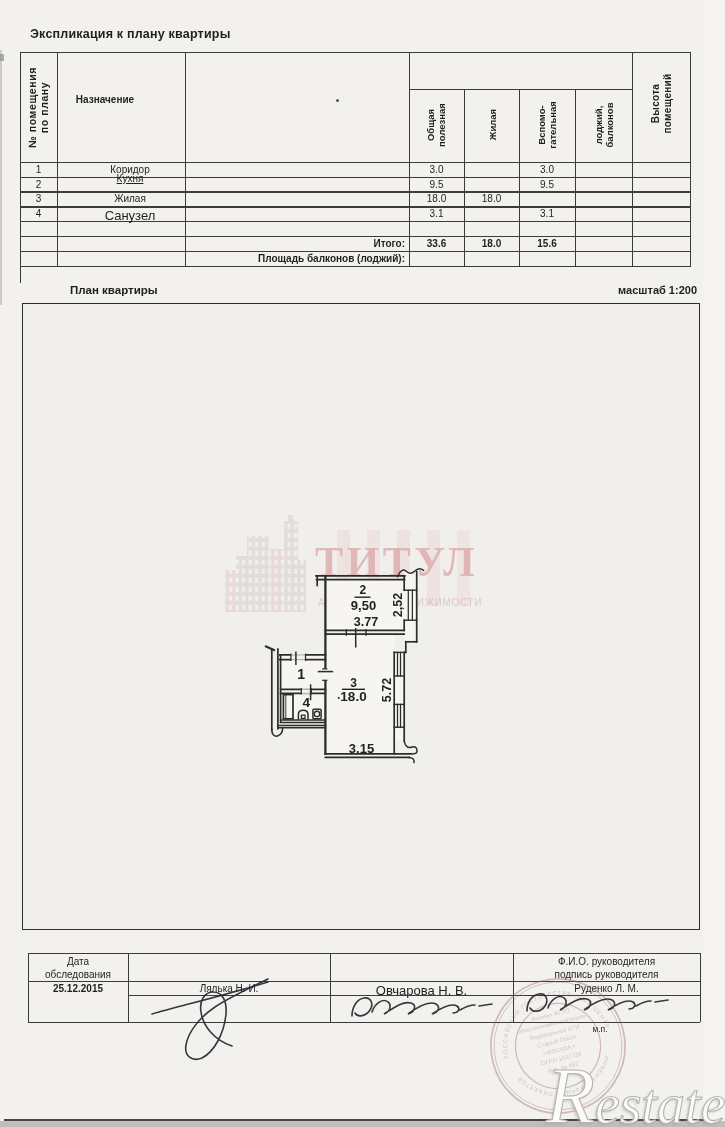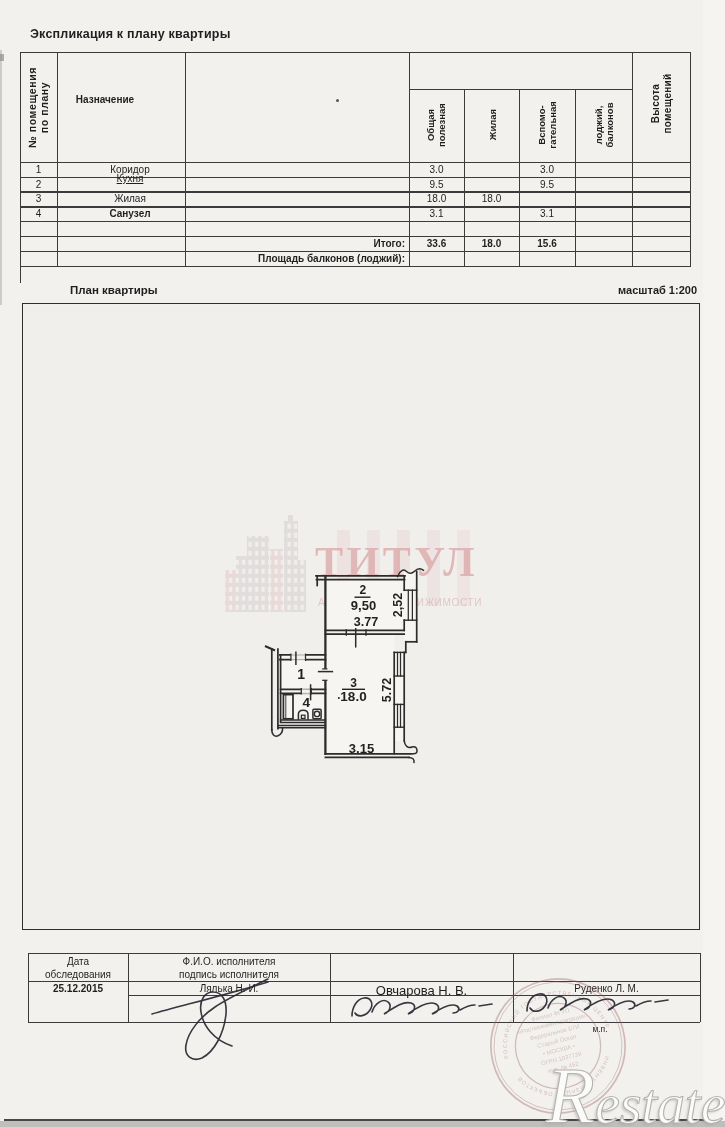--- a/index.html
+++ b/index.html
@@ -59,21 +59,21 @@
 <div class="t c" style="left:66px;top:173px;width:128px;font-size:10px;text-decoration:underline;">Кухня</div>
 <div class="t c" style="left:409px;top:178.7px;width:55px;font-size:10px;">9.5</div>
 <div class="t c" style="left:519px;top:178.7px;width:56px;font-size:10px;">9.5</div>
 
 <div class="t c" style="left:20px;top:193.4px;width:37px;font-size:10px;">3</div>
 <div class="t c" style="left:66px;top:193.4px;width:128px;font-size:10px;">Жилая</div>
 <div class="t c" style="left:409px;top:193.4px;width:55px;font-size:10px;">18.0</div>
 <div class="t c" style="left:464px;top:193.4px;width:55px;font-size:10px;">18.0</div>
 
 <div class="t c" style="left:20px;top:208.2px;width:37px;font-size:10px;">4</div>
-<div class="t c" style="left:66px;top:208.2px;width:128px;font-size:10px;font-weight:bold;">Санузел</div>
+<div class="t c" style="left:66px;top:208.2px;width:128px;font-size:13px;">Санузел</div>
 <div class="t c" style="left:409px;top:208.2px;width:55px;font-size:10px;">3.1</div>
 <div class="t c" style="left:519px;top:208.2px;width:56px;font-size:10px;">3.1</div>
 
 <div class="t b" style="left:300px;top:237.8px;width:105px;font-size:10px;text-align:right;">Итого:</div>
 <div class="t b c" style="left:409px;top:237.8px;width:55px;font-size:10px;">33.6</div>
 <div class="t b c" style="left:464px;top:237.8px;width:55px;font-size:10px;">18.0</div>
 <div class="t b c" style="left:519px;top:237.8px;width:56px;font-size:10px;">15.6</div>
 
 <div class="t b" style="left:230px;top:252.6px;width:175px;font-size:10px;text-align:right;">Площадь балконов (лоджий):</div>
 
@@ -88,21 +88,21 @@
 <div class="hl" style="left:28px;top:981px;width:672px;"></div>
 <div class="hl" style="left:128px;top:995px;width:572px;"></div>
 <div class="hl" style="left:28px;top:1022px;width:672px;"></div>
 <div class="vl" style="left:28px;top:953px;height:69px;"></div>
 <div class="vl" style="left:128px;top:953px;height:69px;"></div>
 <div class="vl" style="left:330px;top:953px;height:69px;"></div>
 <div class="vl" style="left:513px;top:953px;height:69px;"></div>
 <div class="vl" style="left:700px;top:953px;height:69px;"></div>
 
 <div class="t c" style="left:28px;top:956px;width:100px;font-size:10px;line-height:12.5px;">Дата<br>обследования</div>
-<div class="t c" style="left:128px;top:956px;width:202px;font-size:10px;line-height:12.5px;">Ф.И.О. исполнителя<br>подпись исполнителя</div>
+<div class="t c" style="left:513px;top:956px;width:187px;font-size:10px;line-height:12.5px;">Ф.И.О. руководителя<br>подпись руководителя</div>
 
 <div class="t b c" style="left:28px;top:983px;width:100px;font-size:10px;">25.12.2015</div>
 <div class="t c" style="left:128px;top:983px;width:202px;font-size:10px;">Лялька Н. И.</div>
 <div class="t c" style="left:330px;top:983px;width:183px;font-size:13px;">Овчарова Н. В.</div>
 <div class="t c" style="left:513px;top:983px;width:187px;font-size:10px;">Руденко Л. М.</div>
 
 <div class="t c" style="left:560px;top:1024px;width:80px;font-size:8.5px;">м.п.</div>
 
 <svg id="ov" style="position:absolute;left:0;top:0;" width="725" height="1127" viewBox="0 0 725 1127">
 <defs>

